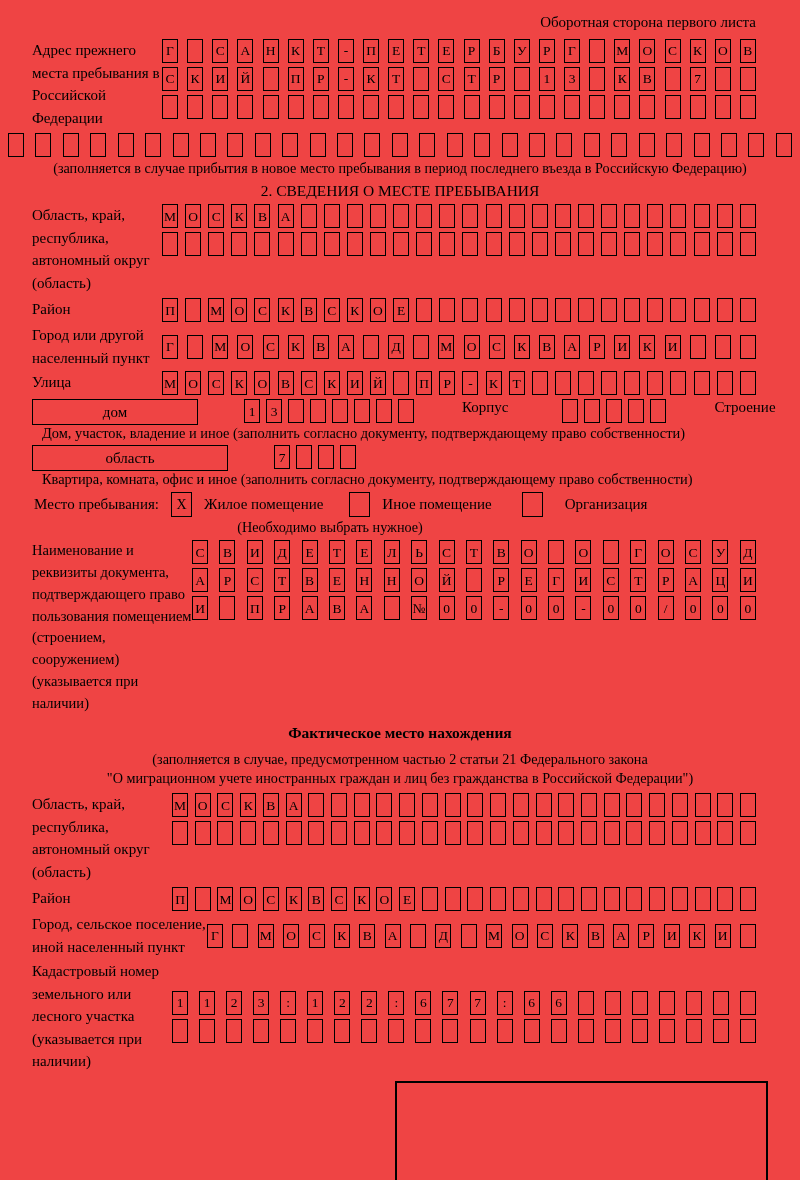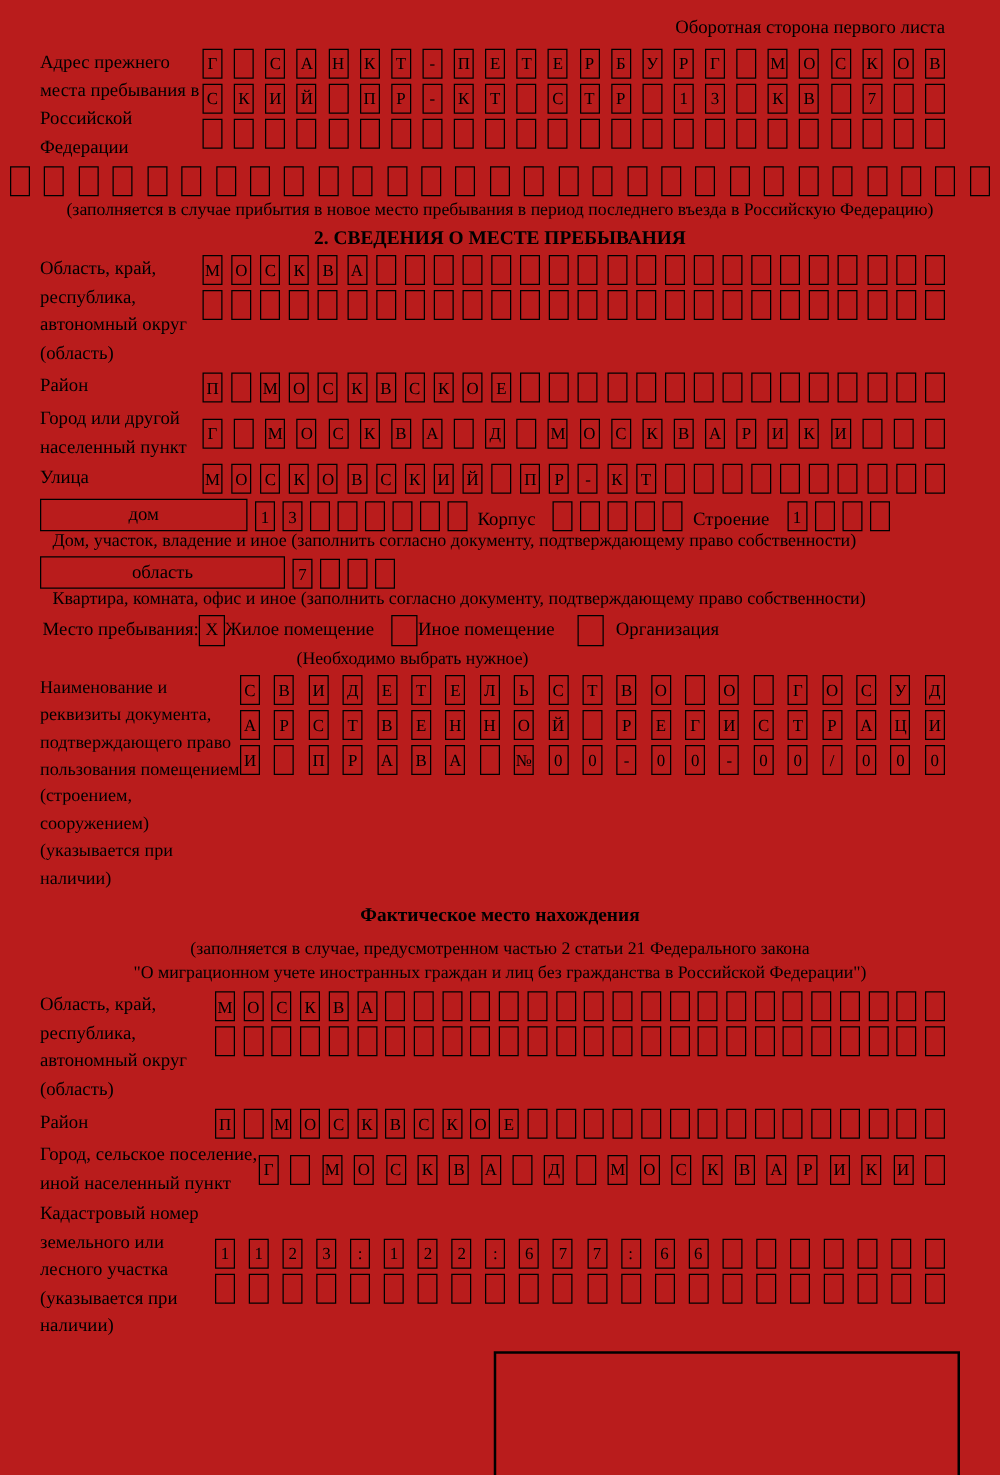--- a/index.html
+++ b/index.html
@@ -1,48 +1,48 @@
 <!DOCTYPE html>
 <html><head>
 <meta charset="utf-8">
 <style>
   html,body{margin:0;padding:0;background:#fff;}
   .page{
     position:relative;width:800px;height:1180px;overflow:hidden;
-    background:#b91c1c;color:#000;box-sizing:border-box;
+    background:#ef4444;color:#000;box-sizing:border-box;
     font-family:"Liberation Serif","DejaVu Serif",serif;font-size:15px;
   }
   .hdr-note{ text-align:right; padding:14px 44px 0 0; font-size:15px;}
   .lrow{display:flex;margin:0 44px 0 32px;}
   .lab{flex:none;line-height:1.5;}
   .lab-130{width:130px;}
   .lab-160{width:160px;font-size:14.5px;}
   .lab-140{width:140px;}
   .lab-175{width:175px;}
   .rowscol{flex:1;display:flex;flex-direction:column;gap:4px;}
   .boxrow{display:flex;justify-content:space-between;}
   .cbox{
     flex:none;width:16px;height:24px;border:1.7px solid #000;box-sizing:border-box;
     display:flex;align-items:center;justify-content:center;
     font-size:13.5px;line-height:1;overflow:hidden;
   }
   .fullrow{margin:4px 8px 2px 8px;display:flex;justify-content:space-between;}
   .cap-c{text-align:center;font-size:14.2px;line-height:1.3;}
   .cap-l{margin-left:42px;font-size:14.4px;}
-  .sec-title{text-align:center;font-weight:bold;font-size:15.5px;margin:5px 0 4px 0;}
-  .inline-line{display:flex;align-items:flex-end;margin:3px 44px 0 32px;}
+  .sec-title{text-align:center;font-weight:normal;font-size:15.5px;margin:5px 0 4px 0;}
+  .inline-line{display:flex;align-items:flex-start;margin:3px 44px 0 32px;gap:40px;}
   .widebox{flex:none;border:1.8px solid #000;height:26px;box-sizing:border-box;
     display:flex;align-items:center;justify-content:center;font-size:15px;}
   .wb-dom{width:166px;}
   .wb-kv{width:196px;}
   .minirow{display:flex;gap:6px;margin-left:6px;}
   .inl-lbl{margin:0 8px;}
   .chk{flex:none;width:21px;height:25px;border:1.8px solid #000;box-sizing:border-box;
     display:flex;align-items:center;justify-content:center;font-size:14px;}
-  .mesto-line{display:flex;align-items:center;gap:0;margin:4px 44px 2px 34px;font-size:15px;}
+  .mesto-line{display:flex;align-items:center;gap:12px;margin:4px 44px 2px 34px;font-size:15px;}
   .mesto-cap{width:660px;text-align:center;font-size:14.2px;margin-top:1px;}
   .fact-title{text-align:center;font-weight:bold;font-size:15.5px;margin:10px 0 8px 0;}
   .stamp-box{margin:8px 0 0 395px;width:373px;height:176px;border:2px solid #000;box-sizing:border-box;}
   .mt2{margin-top:2px;}.mt4{margin-top:4px;}.mt6{margin-top:6px;}.mt8{margin-top:8px;}
 </style>
 </head>
 <body>
 
 <div class="page">
 

